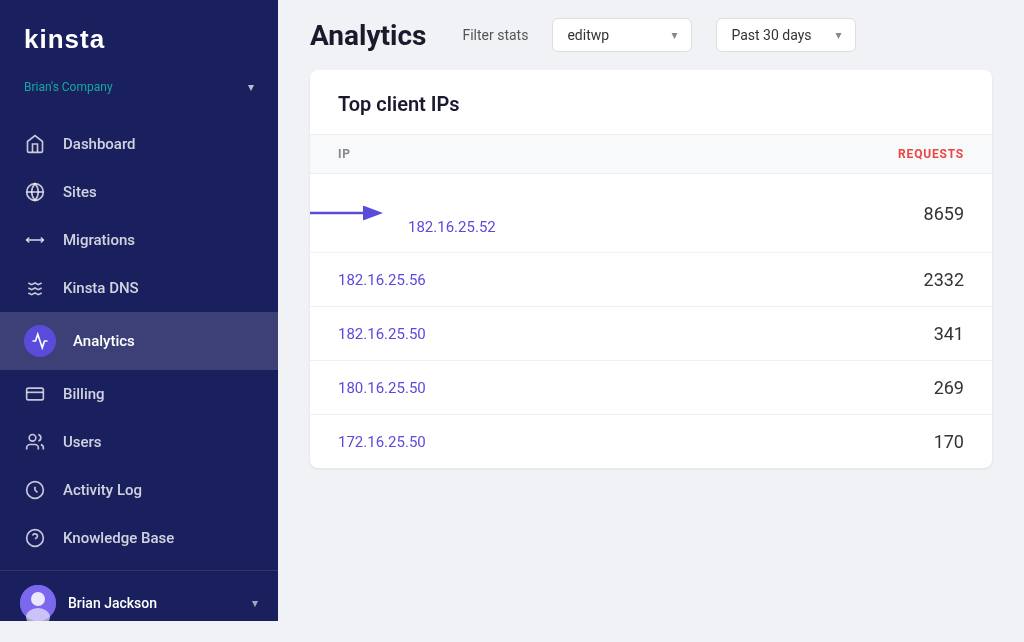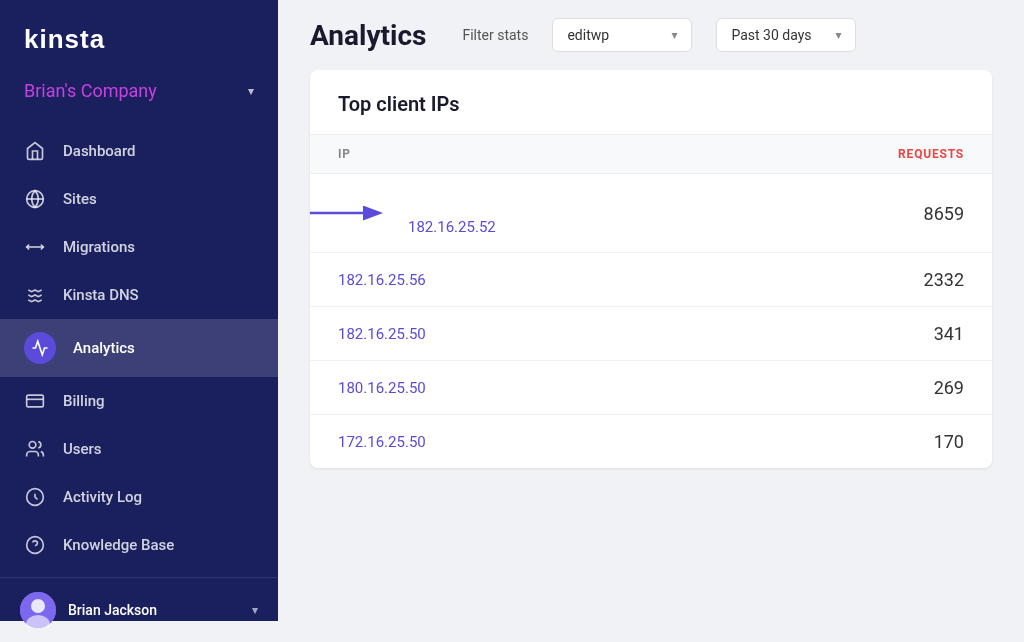--- a/index.html
+++ b/index.html
@@ -25,22 +25,22 @@
     }
 
     .company-selector {
       display: flex;
       align-items: center;
       justify-content: space-between;
       padding: 10px 24px 18px;
       cursor: pointer;
     }
     .company-name {
-      font-size: 18px;
-      color: #d946ef;
+      font-size: 12px;
+      color: #14b8a6;
       opacity: 0.9;
     }
     .company-chevron {
       color: white;
       opacity: 0.7;
       font-size: 12px;
     }
 
     .nav-items {
       flex: 1;

